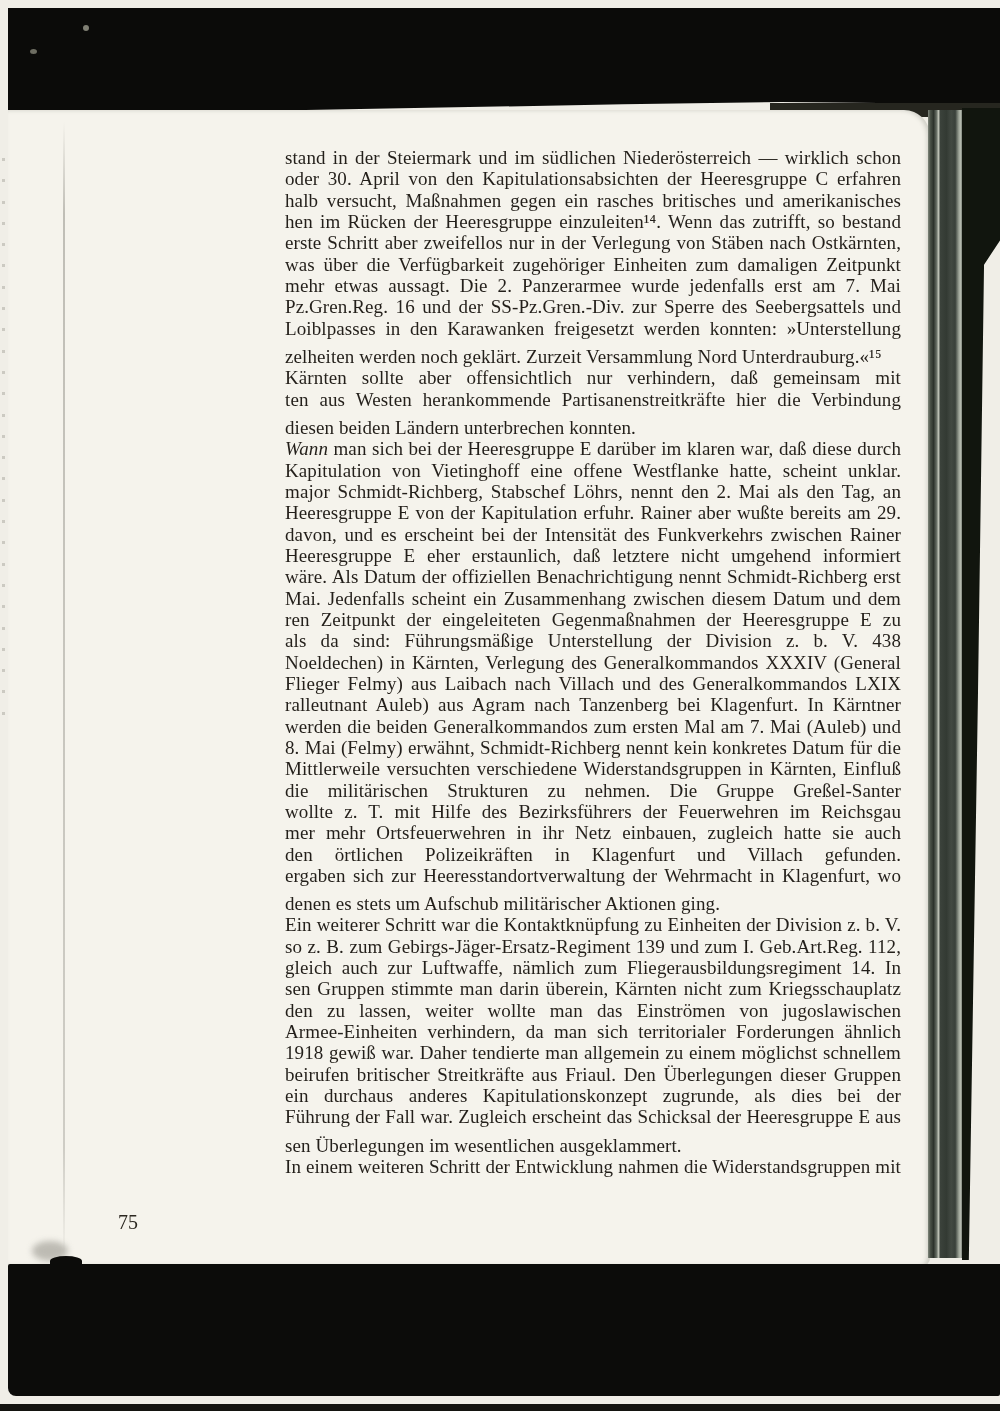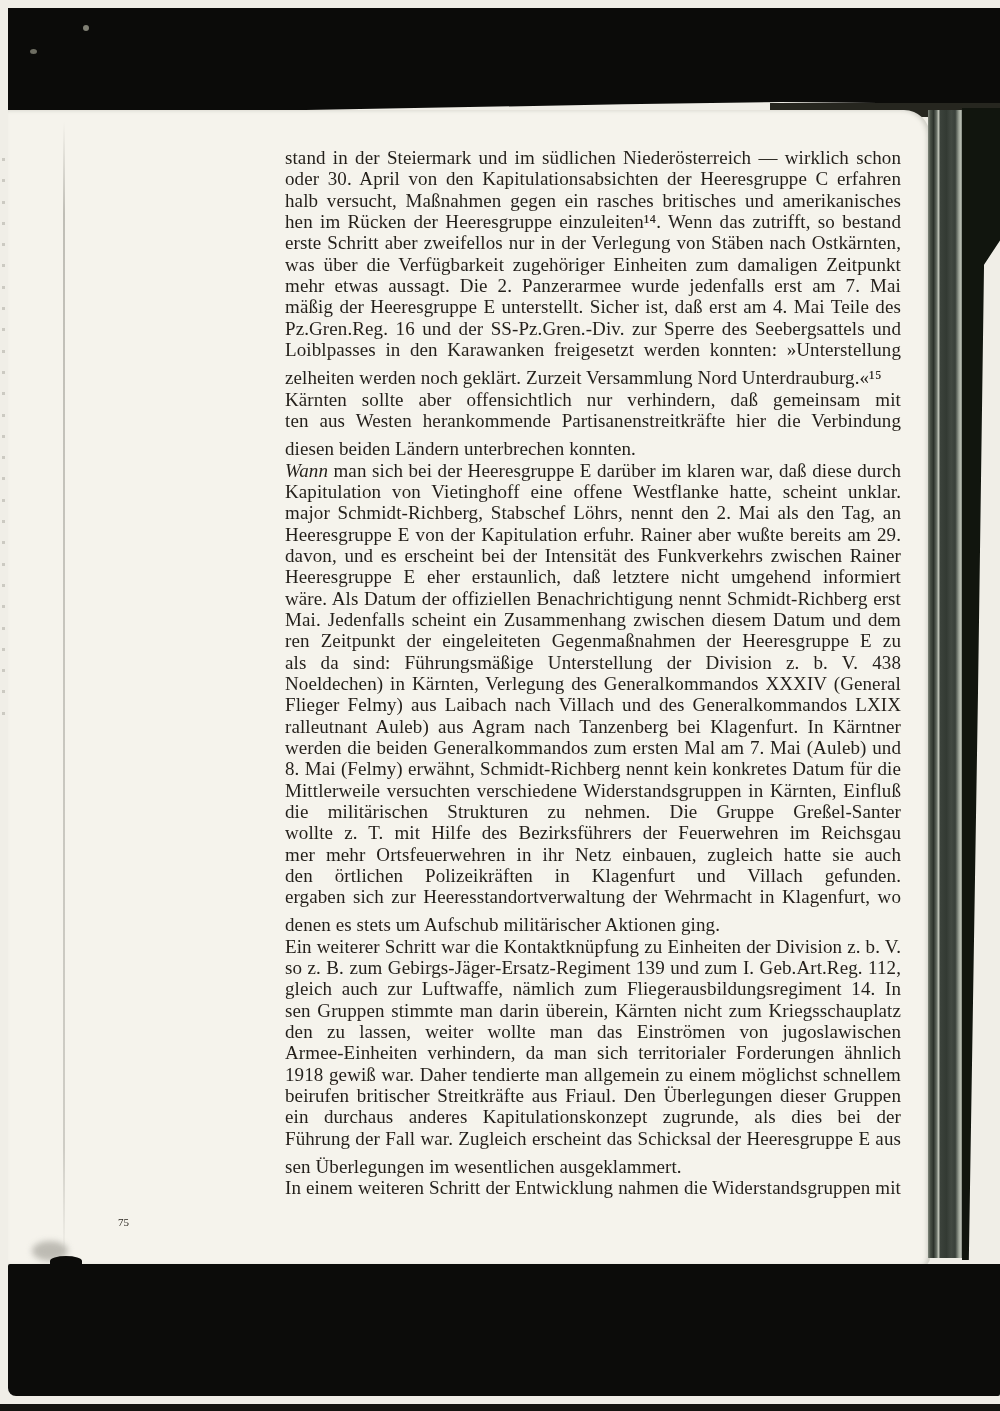--- a/index.html
+++ b/index.html
@@ -61,21 +61,21 @@
   .text-block {
     left:285px; top:147px; width:616px;
     color:#231f1a; font-size:19px; letter-spacing:.1px;
   }
   .tline {
     height:21.34px; line-height:21.34px; overflow:hidden;
     text-align:justify; text-align-last:justify;
   }
   .tline.plast { text-align-last:left;margin-top:7px; }
   .page-number {
-    left:118px; top:1212px; font-size:11px; line-height:21px; color:#2b2720;
+    left:118px; top:1212px; font-size:20px; line-height:21px; color:#2b2720;
   }
 </style>
 </head>
 <body>
 
 <div class="abs scan-bar-top"></div>
 <div class="abs bar-ext"></div>
 <div class="abs bar-speck1"></div>
 <div class="abs bar-speck2"></div>
 
@@ -93,21 +93,20 @@
 
 <div class="abs text-block">
     <div>
       <div class="tline">stand in der Steiermark und im südlichen Niederösterreich — wirklich schon am 29.</div>
       <div class="tline">oder 30. April von den Kapitulationsabsichten der Heeresgruppe C erfahren und des-</div>
       <div class="tline">halb versucht, Maßnahmen gegen ein rasches britisches und amerikanisches Vorge-</div>
       <div class="tline">hen im Rücken der Heeresgruppe einzuleiten¹⁴. Wenn das zutrifft, so bestand der</div>
       <div class="tline">erste Schritt aber zweifellos nur in der Verlegung von Stäben nach Ostkärnten,</div>
       <div class="tline">was über die Verfügbarkeit zugehöriger Einheiten zum damaligen Zeitpunkt kaum</div>
       <div class="tline">mehr etwas aussagt. Die 2. Panzerarmee wurde jedenfalls erst am 7. Mai führungs-</div>
-      <div class="tline">mäßig der Heeresgruppe E unterstellt. Sicher ist, daß erst am 4. Mai Teile des</div>
       <div class="tline">Pz.Gren.Reg. 16 und der SS-Pz.Gren.-Div. zur Sperre des Seebergsattels und des</div>
       <div class="tline">Loiblpasses in den Karawanken freigesetzt werden konnten: »Unterstellung und Ein-</div>
       <div class="tline plast">zelheiten werden noch geklärt. Zurzeit Versammlung Nord Unterdrauburg.«¹⁵</div>
     </div>
     <div>
       <div class="tline">Kärnten sollte aber offensichtlich nur verhindern, daß gemeinsam mit britischen Kräf-</div>
       <div class="tline">ten aus Westen herankommende Partisanenstreitkräfte hier die Verbindung zwischen</div>
       <div class="tline plast">diesen beiden Ländern unterbrechen konnten.</div>
     </div>
     <div>

